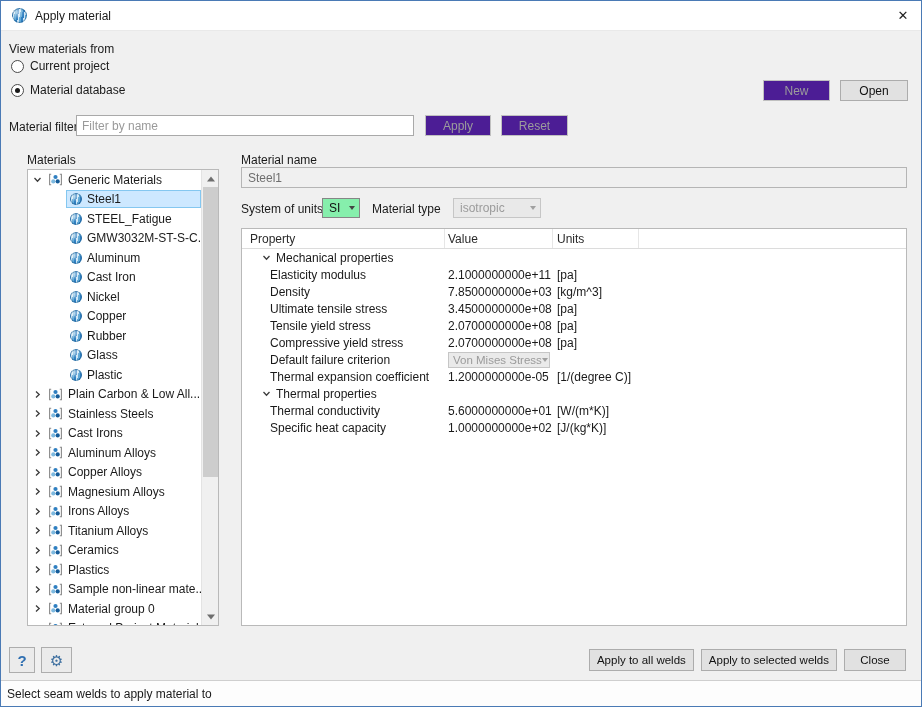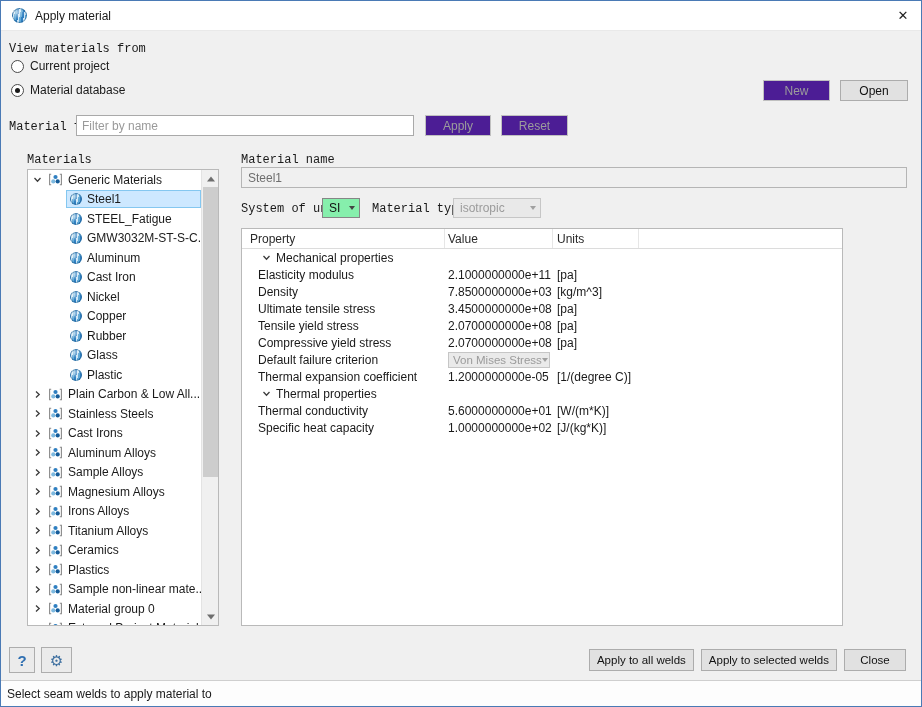--- a/index.html
+++ b/index.html
@@ -13,21 +13,21 @@
   .close-btn{margin-left:auto;width:36px;height:30px;display:flex;align-items:center;justify-content:center;font-size:13px;color:#222;cursor:pointer;}
 
   
   .mat-icon{display:inline-block;width:12px;height:12px;border-radius:50%;flex:0 0 auto;
     background:
       radial-gradient(circle at 35% 28%, rgba(255,255,255,.6), rgba(255,255,255,0) 48%),
       repeating-linear-gradient(100deg,#2f7fc1 0 2px,#cfe7f6 2px 3.5px,#5fa8d6 3.5px 5.5px);
     box-shadow:inset 0 0 0 1px rgba(25,85,135,.55);}
   .mat-icon.lg{width:15px;height:15px;}
 
-  .lbl{position:absolute;white-space:nowrap;font-family:Liberation Mono, monospace;}
+  .lbl{position:absolute;white-space:nowrap;}
 
   
   .radio-row{position:absolute;display:flex;align-items:center;gap:6px;cursor:default;}
   .radio{width:13px;height:13px;border:1px solid #4a4a4a;border-radius:50%;background:#fff;position:relative;flex:0 0 auto;}
   .radio.checked::after{content:"";position:absolute;left:3px;top:3px;width:5px;height:5px;border-radius:50%;background:#1a1a1a;}
 
   input[type="text"]{font-family:"Liberation Sans",sans-serif;font-size:12px;border:1px solid #a9a9a9;background:#fff;padding:0 5px;color:#1a1a1a;}
   input[type="text"]::placeholder{color:#9a9a9a;}
   .path-field{background:#f5f5f5;color:#565656;}
 
@@ -56,30 +56,30 @@
 
   
   .name-field{position:absolute;left:240px;top:166px;width:666px;height:21px;background:#f0f0f0;border:1px solid #b5b5b5;color:#6e6e6e;display:flex;align-items:center;padding:0 6px;}
   .dd{position:absolute;display:flex;align-items:center;justify-content:space-between;padding:0 4px 0 6px;height:20px;}
   .dd .arrow{border-left:3.5px solid transparent;border-right:3.5px solid transparent;border-top:4px solid #444;margin-left:4px;}
   .dd.enabled{background:#86efac;border:1px solid #868686;color:#111;}
   .dd.disabled{background:#e9e9e9;border:1px solid #c6c6c6;color:#9b9b9b;}
   .dd.disabled .arrow{border-top-color:#a0a0a0;}
 
   
-  .ptable{position:absolute;left:240px;top:227px;width:602px;height:398px;background:#fff;border:1px solid #b9b9b9;overflow:hidden;}
+  .ptable{position:absolute;left:240px;top:227px;width:666px;height:398px;background:#fff;border:1px solid #b9b9b9;overflow:hidden;}
   .phead{display:grid;grid-template-columns:203px 108px 86px 1fr;height:20px;border-bottom:1px solid #dcdcdc;background:#fff;}
   .ph{display:flex;align-items:center;padding-left:8px;color:#2a2a2a;border-right:1px solid #e6e6e6;}
   .ph.last{border-right:none;}
   .ph.v{padding-left:3px;} .ph.u{padding-left:4px;}
   .pbody{position:absolute;left:0;right:0;top:20px;bottom:0;overflow:hidden;}
   .prow{display:grid;grid-template-columns:203px 108px 86px 1fr;height:17px;align-items:center;}
   .pc{display:flex;align-items:center;white-space:nowrap;}
   .pc.property{padding-left:17px;gap:3px;}
-  .pc.property.indent{padding-left:16px;}
+  .pc.property.indent{padding-left:28px;}
   .pc.value{padding-left:3px;}
   .pc.units{padding-left:4px;}
   .vdd{display:inline-flex;align-items:center;justify-content:space-between;width:102px;height:16px;background:#eaeaea;border:1px solid #c6c6c6;color:#9b9b9b;padding:0 3px 0 4px;font-size:11.5px;}
   .vdd .arrow{border-left:3.5px solid transparent;border-right:3.5px solid transparent;border-top:4px solid #a0a0a0;}
 
   
   .sq-btn{position:absolute;top:646px;height:26px;display:flex;align-items:center;justify-content:center;background:#ebebeb;border:1px solid #adadad;cursor:pointer;}
   .help-glyph{color:#2f6fb1;font-weight:bold;font-size:15px;}
   .gear-glyph{color:#3c6e9f;font-size:15px;line-height:1;}
   .footer-right{position:absolute;right:15px;top:648px;display:flex;gap:7px;}
@@ -294,21 +294,21 @@
           <span class="tree-inner">
             <span class="grp-icon">
               <svg width="15" height="13" viewBox="0 0 15 13">
                 <path d="M3.2 1.2 H1.6 V11.8 H3.2" fill="none" stroke="#8a8a8a" stroke-width="1.1"></path>
                 <path d="M11.8 1.2 H13.4 V11.8 H11.8" fill="none" stroke="#8a8a8a" stroke-width="1.1"></path>
                 <circle cx="7.5" cy="4" r="2.1" fill="#2f7fc1"></circle>
                 <circle cx="5.3" cy="8.4" r="2.1" fill="#7db9e0"></circle>
                 <circle cx="9.7" cy="8.4" r="2.1" fill="#155c99"></circle>
               </svg>
             </span>
-            <span class="tree-label">Sample Alloys</span>
+            <span class="tree-label">Copper Alloys</span>
           </span>
         </div>
         <div class="tree-row">
           <span class="chev">
             <svg width="9" height="9" viewBox="0 0 9 9">
               <path d="M3 1.5 L6.2 4.5 L3 7.5" fill="none" stroke="#3c3c3c" stroke-width="1.3"></path>
             </svg>
           </span>
           <span class="tree-inner">
             <span class="grp-icon">

